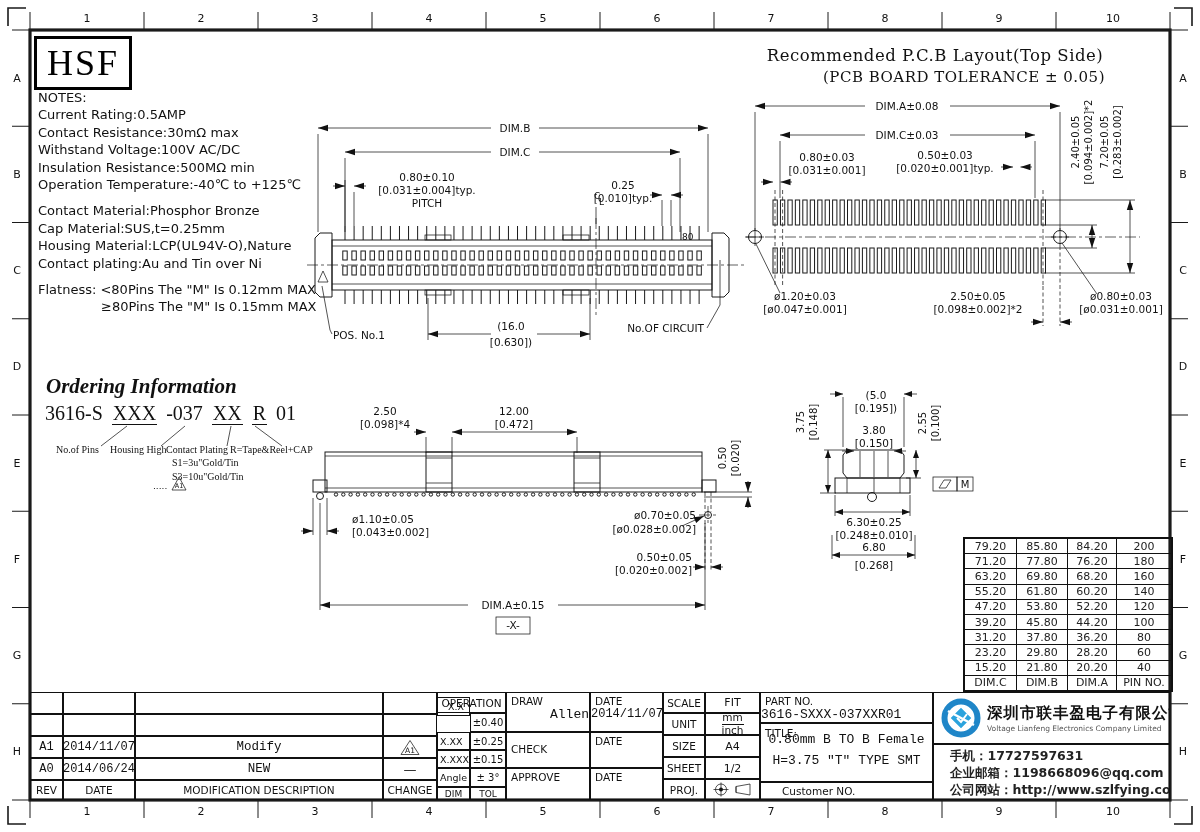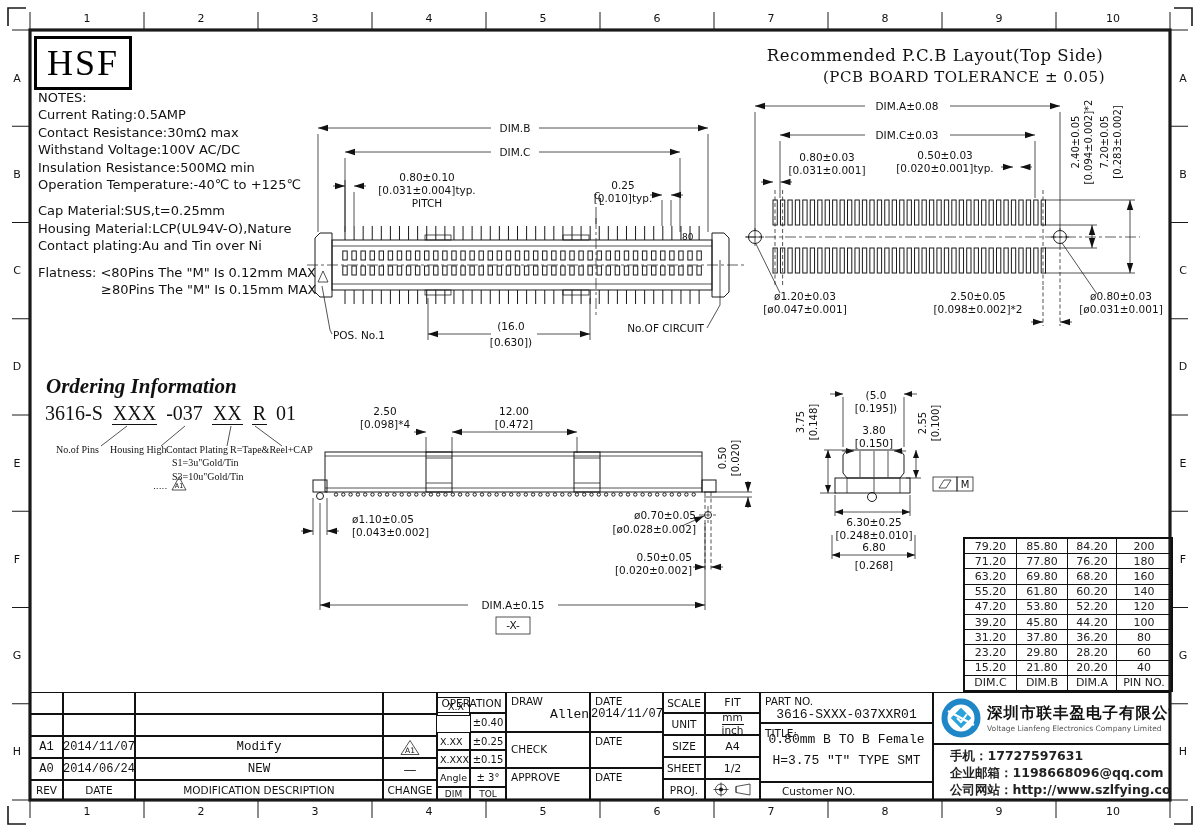--- a/index.html
+++ b/index.html
@@ -116,20 +116,21 @@
   </div>
 
   <div id="notes" class="abs">
     <div class="nline">NOTES:</div>
     <div class="nline">Current Rating:0.5AMP</div>
     <div class="nline">Contact Resistance:30mΩ max</div>
     <div class="nline">Withstand Voltage:100V AC/DC</div>
     <div class="nline">Insulation Resistance:500MΩ min</div>
     <div class="nline">Operation Temperature:-40℃ to +125℃</div>
     <div class="gap"></div>
+    <div class="nline">Contact Material:Phosphor Bronze</div>
     <div class="nline">Cap Material:SUS,t=0.25mm</div>
     <div class="nline">Housing Material:LCP(UL94V-O),Nature</div>
     <div class="nline">Contact plating:Au and Tin over Ni</div>
     <div class="gap"></div>
     <div class="nline">Flatness: &lt;80Pins The "M" Is 0.12mm MAX</div>
     <div class="nline flat2">≥80Pins The "M" Is 0.15mm MAX</div>
   </div>
 
   <div id="pcb-title" class="abs">
     <div class="t1">Recommended P.C.B Layout(Top Side)</div>
@@ -847,21 +848,21 @@
         <circle cx="9" cy="7.5" r="2" style="fill:#111;stroke:none"></circle>
         <line x1="1.5" y1="7.5" x2="16.5" y2="7.5" class="thin"></line>
         <line x1="9" y1="0.5" x2="9" y2="14.5" class="thin"></line>
         <path d="M24,4.5 L38,2 L38,13 L24,10.5 Z" class="thin"></path>
         <line x1="24" y1="4.5" x2="24" y2="10.5" class="thin"></line>
       </svg>
     </div>
 
     <div class="cell" style="left:730px;top:0;width:173px;height:31px">
       <div class="lbl" style="padding:2px 0 0 4px">PART NO.</div>
-      <div class="mono" style="text-align:center;font-size:13px">3616-SXXX-037XXR01</div>
+      <div class="mono" style="text-align:left;font-size:13px">3616-SXXX-037XXR01</div>
     </div>
     <div class="cell" style="left:730px;top:31px;width:173px;height:59px">
       <div class="lbl" style="position:absolute;left:4px;top:3px">TITLE:</div>
       <div class="mono" style="text-align:center;font-size:13px;margin-top:8px">0.80mm B TO B Female</div>
       <div class="mono" style="text-align:center;font-size:13px;margin-top:6px">H=3.75 "T" TYPE SMT</div>
     </div>
     <div class="cell" style="left:730px;top:90px;width:173px;height:18px">
       <div class="lbl" style="padding:2px 0 0 21px">Customer NO.</div>
     </div>
 

